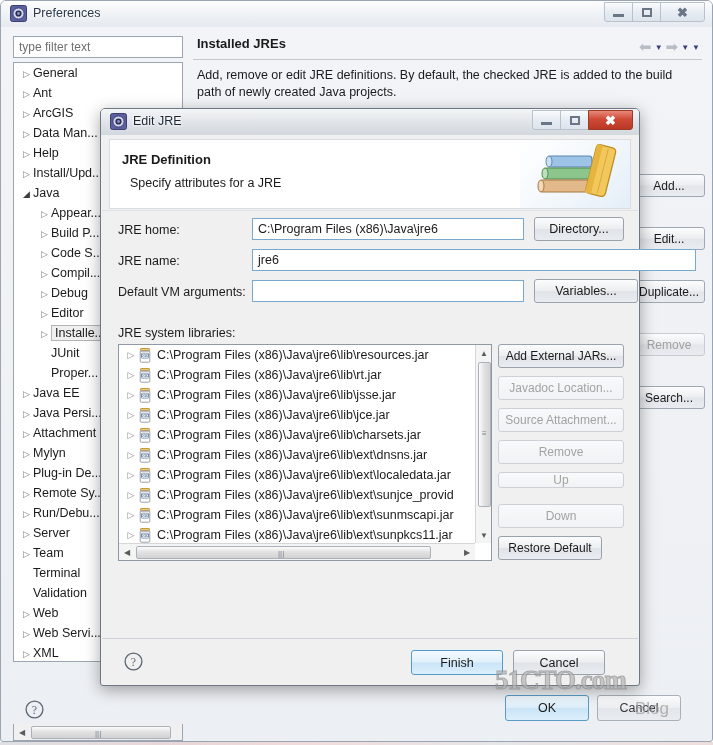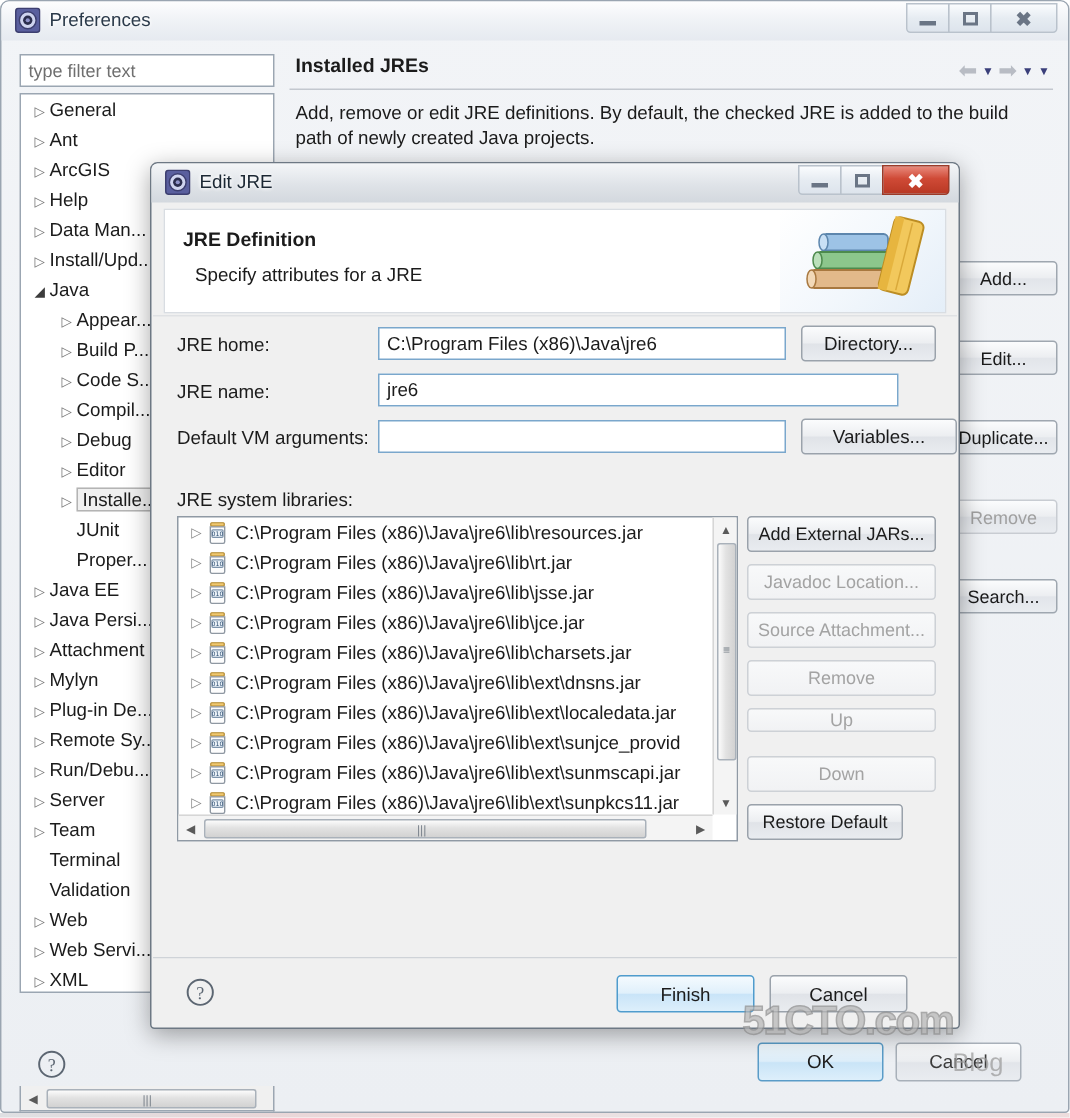--- a/index.html
+++ b/index.html
@@ -265,21 +265,21 @@
 
   
   #watermark {
     position: absolute; right: 8px; bottom: 18px;
     width: 210px; height: 62px;
     pointer-events: none;
     opacity: 0.72;
   }
   #wm-line1 {
     position: absolute; left: 0; top: 0; width: 100%;
-    font-family: Liberation Sans, sans-serif;
+    font-family: Liberation Serif, serif;
     font-size: 27px; font-weight: bold; color: #b6b6b6;
     -webkit-text-stroke: 1px #8e8e8e;
     letter-spacing: -1px;
   }
   #wm-line2 {
     position: absolute; left: 2px; top: 30px;
     font-size: 22px; font-weight: bold; color: #b0b0b0;
     -webkit-text-stroke: 1px #8a8a8a;
   }
   #wm-line3 {
@@ -319,22 +319,22 @@
       </div>
     </div>
   </div>
 
   <div id="filter-box">type filter text</div>
 
   <div id="tree-panel">
       <div class="tree-item lv1"><span class="arrow">▷</span><span class="lbl">General</span></div>
       <div class="tree-item lv1"><span class="arrow">▷</span><span class="lbl">Ant</span></div>
       <div class="tree-item lv1"><span class="arrow">▷</span><span class="lbl">ArcGIS</span></div>
+      <div class="tree-item lv1"><span class="arrow">▷</span><span class="lbl">Data Man...</span></div>
       <div class="tree-item lv1"><span class="arrow">▷</span><span class="lbl">Help</span></div>
-      <div class="tree-item lv1"><span class="arrow">▷</span><span class="lbl">Data Man...</span></div>
       <div class="tree-item lv1"><span class="arrow">▷</span><span class="lbl">Install/Upd...</span></div>
       <div class="tree-item lv1"><span class="arrow open">◢</span><span class="lbl">Java</span></div>
       <div class="tree-item lv2"><span class="arrow">▷</span><span class="lbl">Appear...</span></div>
       <div class="tree-item lv2"><span class="arrow">▷</span><span class="lbl">Build P...</span></div>
       <div class="tree-item lv2"><span class="arrow">▷</span><span class="lbl">Code S...</span></div>
       <div class="tree-item lv2"><span class="arrow">▷</span><span class="lbl">Compil...</span></div>
       <div class="tree-item lv2"><span class="arrow">▷</span><span class="lbl">Debug</span></div>
       <div class="tree-item lv2"><span class="arrow">▷</span><span class="lbl">Editor</span></div>
       <div class="tree-item lv2 sel"><span class="arrow">▷</span><span class="lbl">Installe...</span></div>
       <div class="tree-item lv2"><span class="arrow">&nbsp;</span><span class="lbl">JUnit</span></div>
@@ -446,21 +446,21 @@
     </div>
   </div>
 
   <div id="jre-body">
 
     <div class="field-label" style="left:16px; top:12px;">JRE home:</div>
     <div class="field-input" style="left:150px; top:7px; width:272px;">C:\Program Files (x86)\Java\jre6</div>
     <div class="dlg-btn" style="left:432px; top:6px; width:90px;">Directory...</div>
 
     <div class="field-label" style="left:16px; top:43px;">JRE name:</div>
-    <div class="field-input" style="left:150px; top:38px; width:347px;">jre6</div>
+    <div class="field-input" style="left:150px; top:38px; width:444px;">jre6</div>
 
     <div class="field-label" style="left:16px; top:74px;">Default VM arguments:</div>
     <div class="field-input" style="left:150px; top:69px; width:272px;"></div>
     <div class="dlg-btn" style="left:432px; top:68px; width:104px;">Variables...</div>
 
     <div id="libs-label">JRE system libraries:</div>
 
     <div id="libs-box">
       <div id="libs-list">
           <div class="lib-row">

